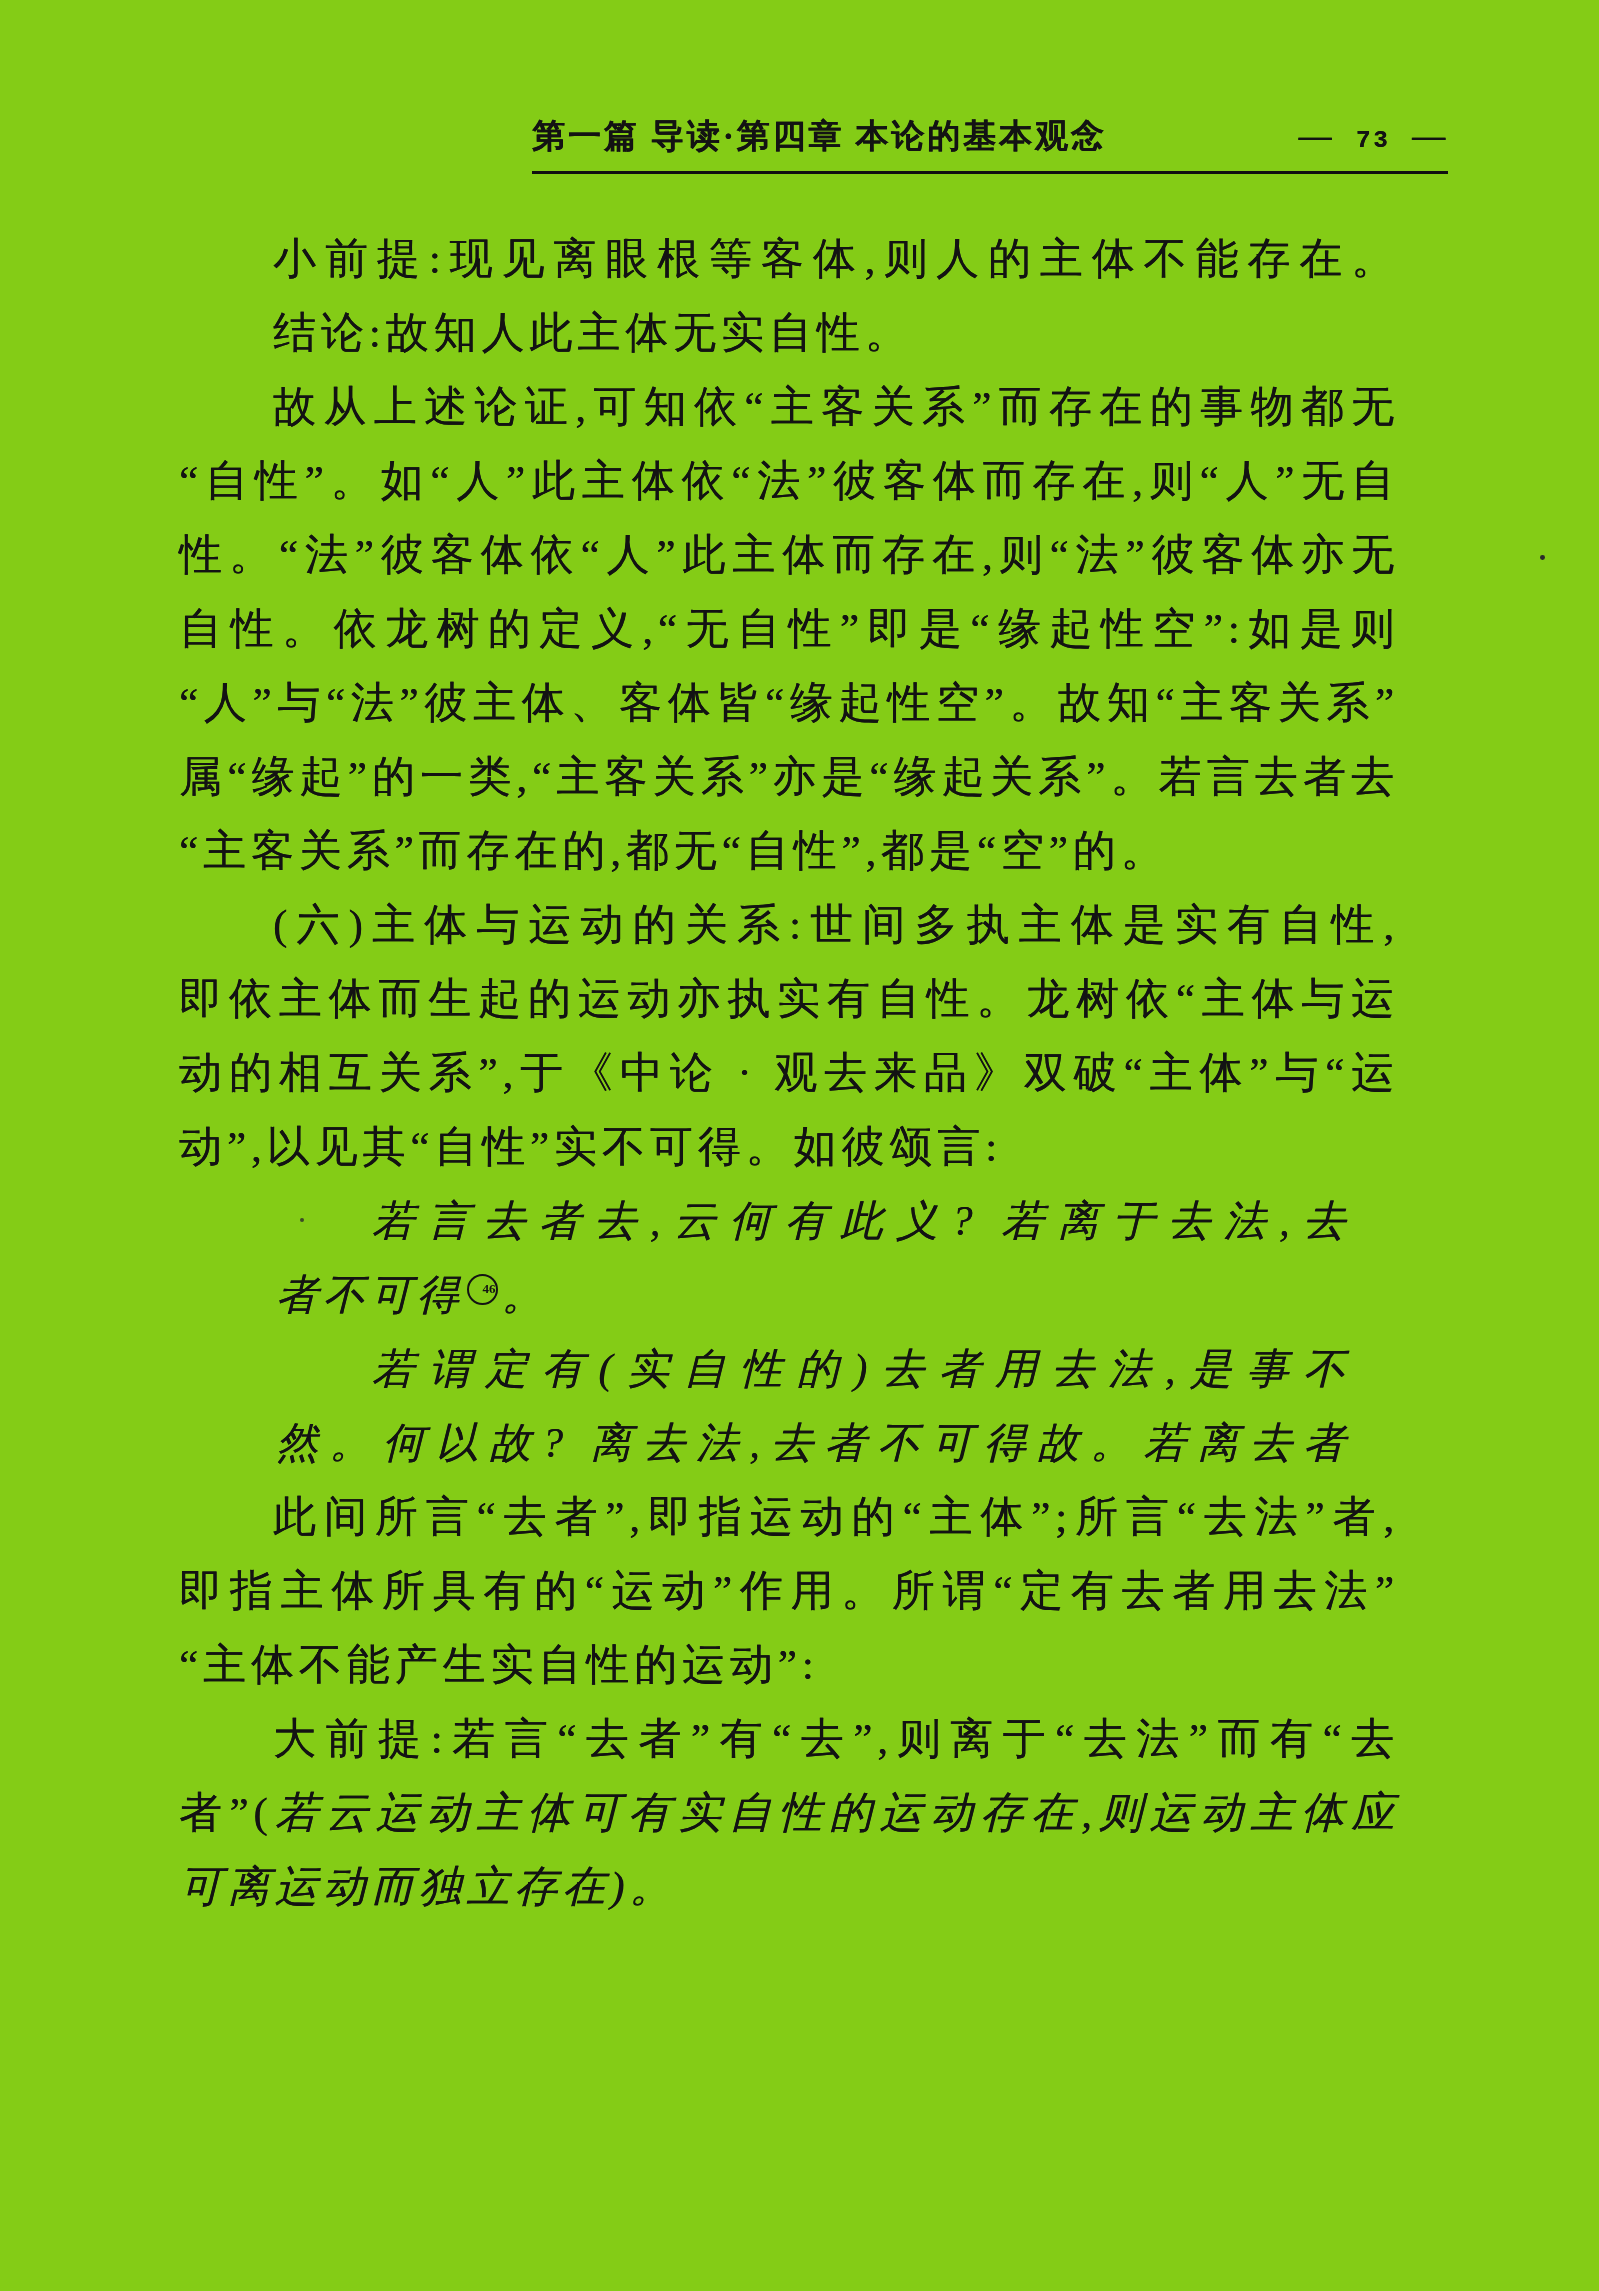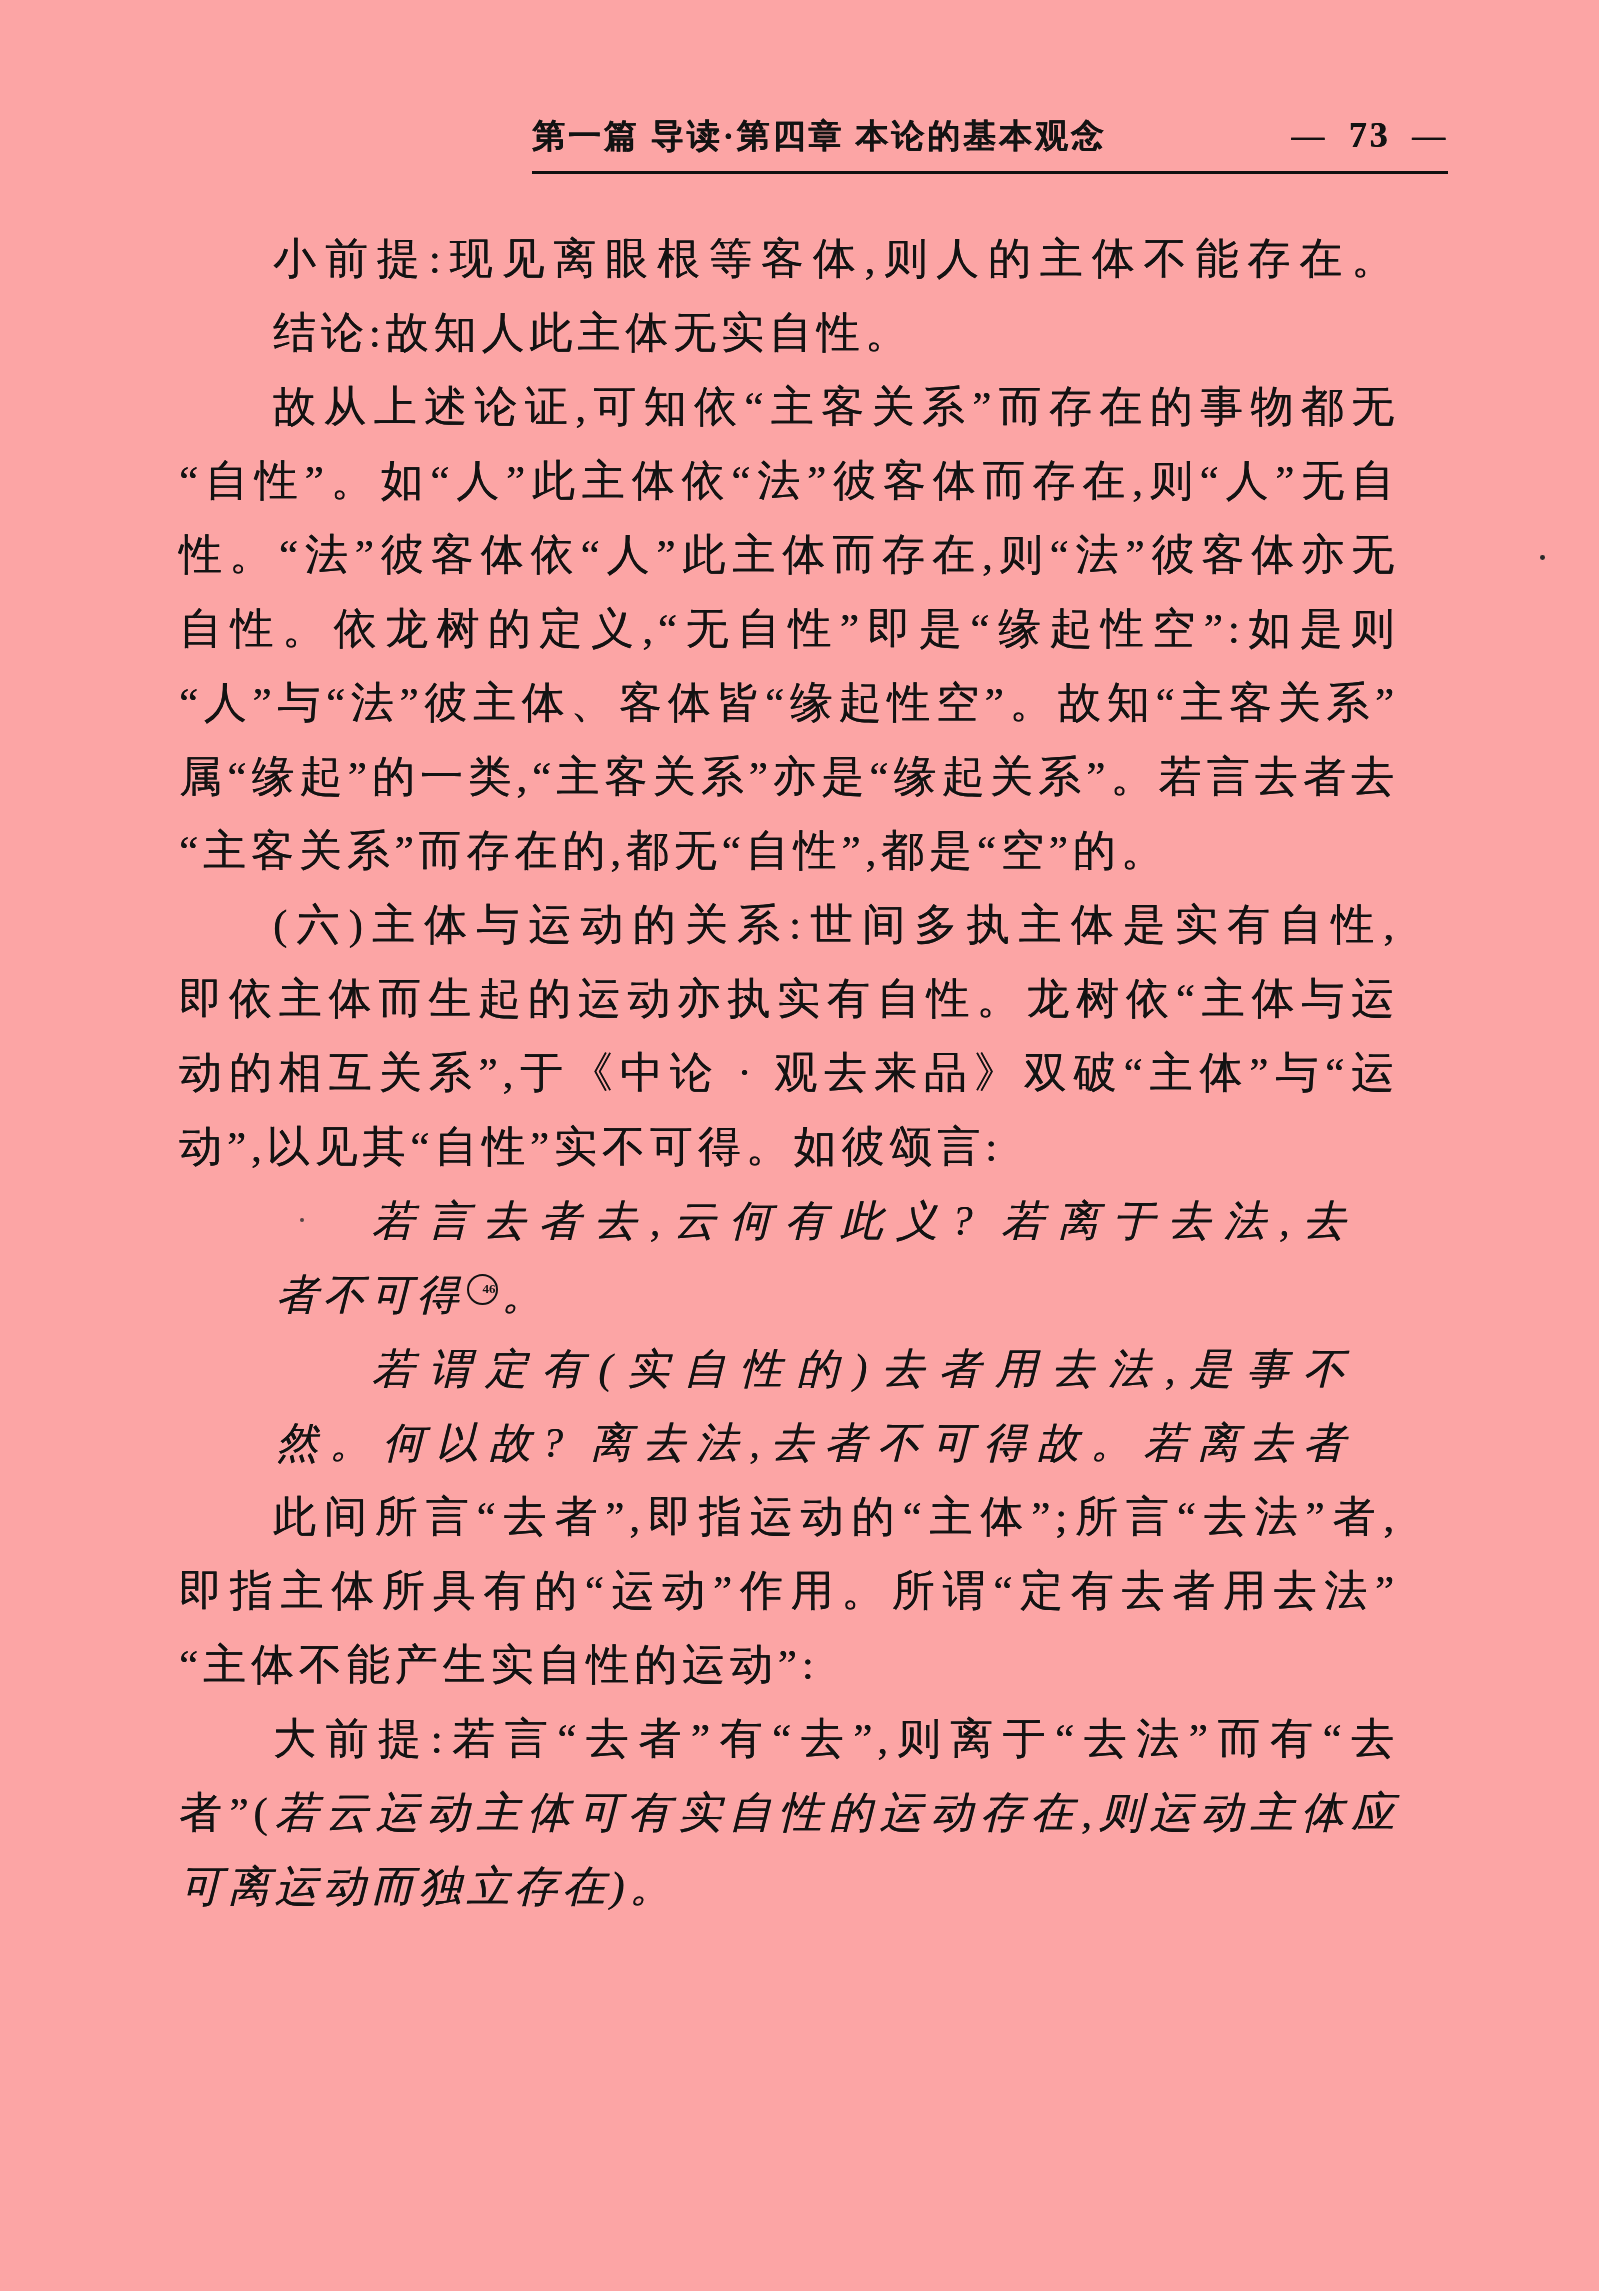--- a/index.html
+++ b/index.html
@@ -1,37 +1,37 @@
 <!DOCTYPE html>
 <html lang="zh"><head>
 <meta charset="utf-8">
 <style>
   html,body{margin:0;padding:0;background:#e8e8e8;}
   .page{
     position:relative;
     width:1600px;height:2292px;
-    background:#fca5a5;
+    background:#84cc16;
     color:#131313;
     font-family:"Liberation Serif","DejaVu Serif",serif;
     overflow:hidden;
   }
   
   .rh{
     position:absolute;left:532px;top:114px;width:916px;
     display:flex;justify-content:space-between;align-items:baseline;
     font-size:33px;font-weight:bold;
     letter-spacing:2.9px;
     border-bottom:3.9px solid #101010;
     padding-bottom:11.8px;
     text-shadow:0.4px 0 0 currentColor;
     white-space:nowrap;
   }
   .rh .pg{display:inline-flex;align-items:baseline;}
   .rh .dash{font-weight:bold;}
-  .rh .pgnum{margin:0 21.6px;font-size:36px;}
+  .rh .pgnum{margin:0 21.6px;font-size:24px;font-family:Liberation Mono, monospace;}
   
   .bodytext{
     position:absolute;left:179px;top:222px;width:1220px;
     font-size:43px;line-height:74px;letter-spacing:4.9px;
     text-shadow:0.3px 0 0 currentColor;
   }
   .ln{min-height:74px;}
   .j{text-align:justify;text-align-last:justify;text-justify:inter-character;}
   .ind{text-indent:94px;}
   

